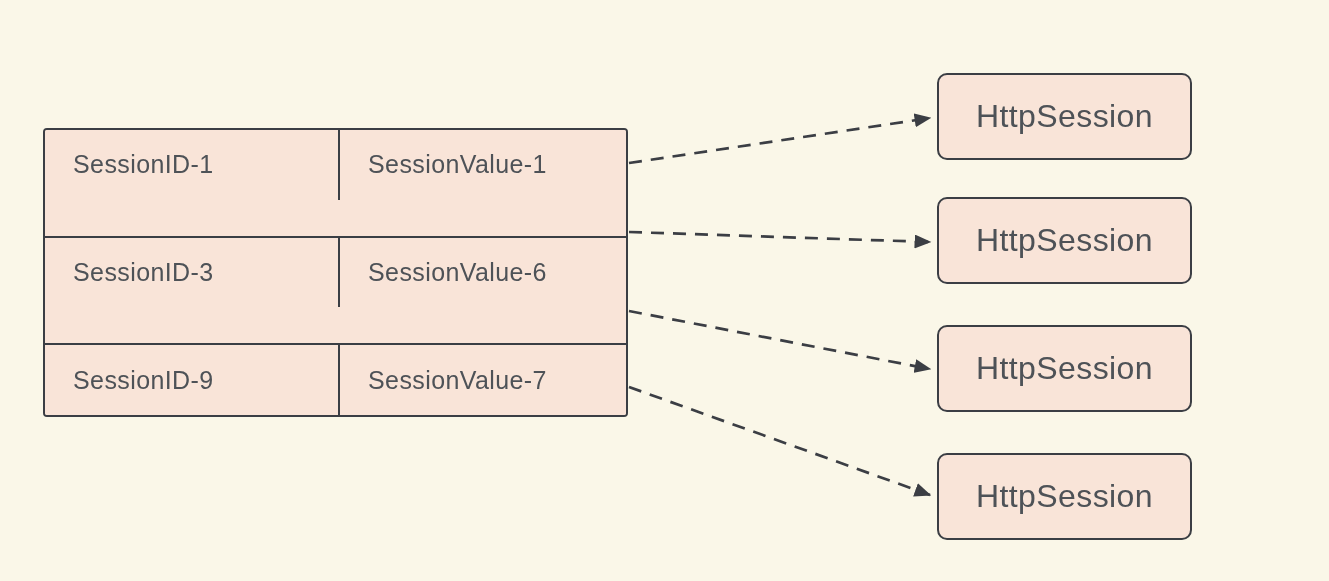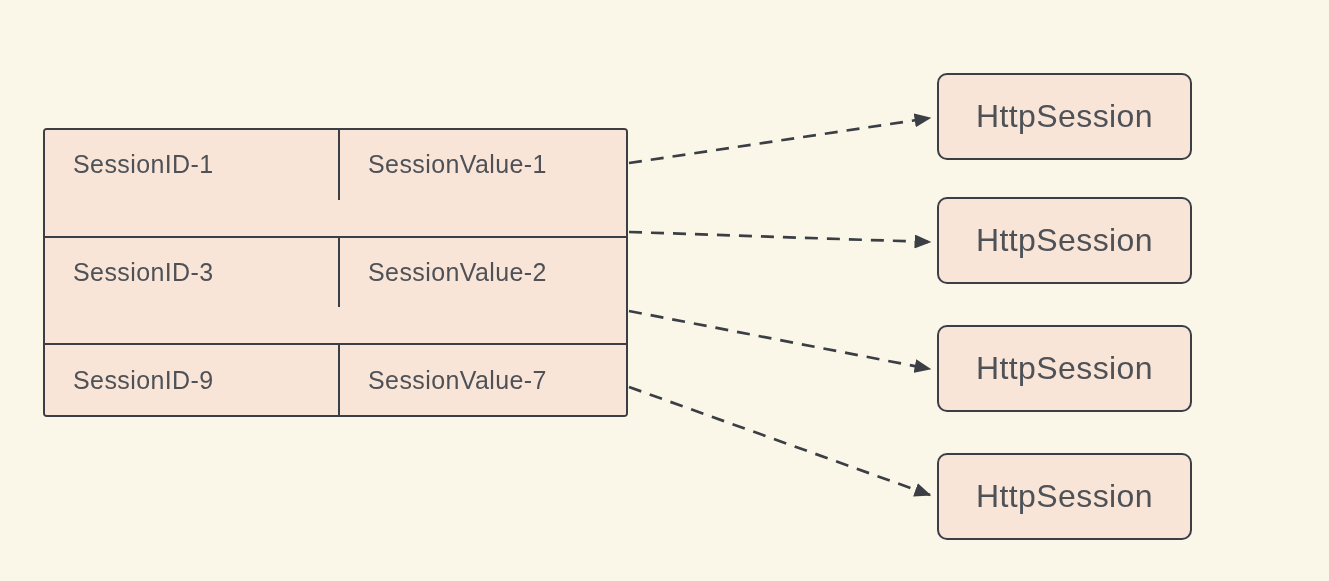--- a/index.html
+++ b/index.html
@@ -82,21 +82,21 @@
     <line x1="629" y1="387" x2="930" y2="495" style="stroke:var(--stroke)" stroke-width="2.7" stroke-dasharray="13 9" marker-end="url(#ah)"></line>
   </svg>
 
   <div class="session-table">
     <div class="trow">
       <div class="cell id">SessionID-1</div>
       <div class="cell value">SessionValue-1</div>
     </div>
     <div class="trow">
       <div class="cell id">SessionID-3</div>
-      <div class="cell value">SessionValue-2</div>
+      <div class="cell value">SessionValue-6</div>
     </div>
     <div class="trow">
       <div class="cell id">SessionID-9</div>
       <div class="cell value">SessionValue-7</div>
     </div>
   </div>
 
   <div class="http-box b0">HttpSession</div>
   <div class="http-box b1">HttpSession</div>
   <div class="http-box b2">HttpSession</div>

